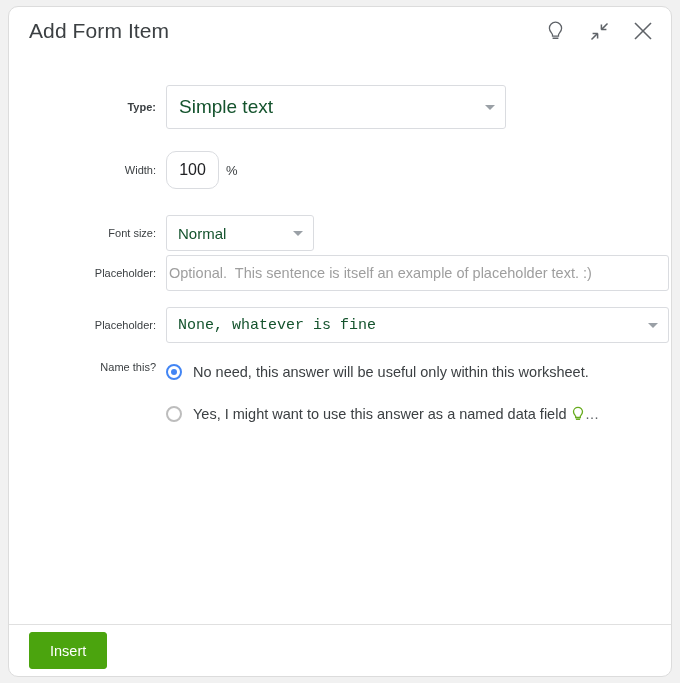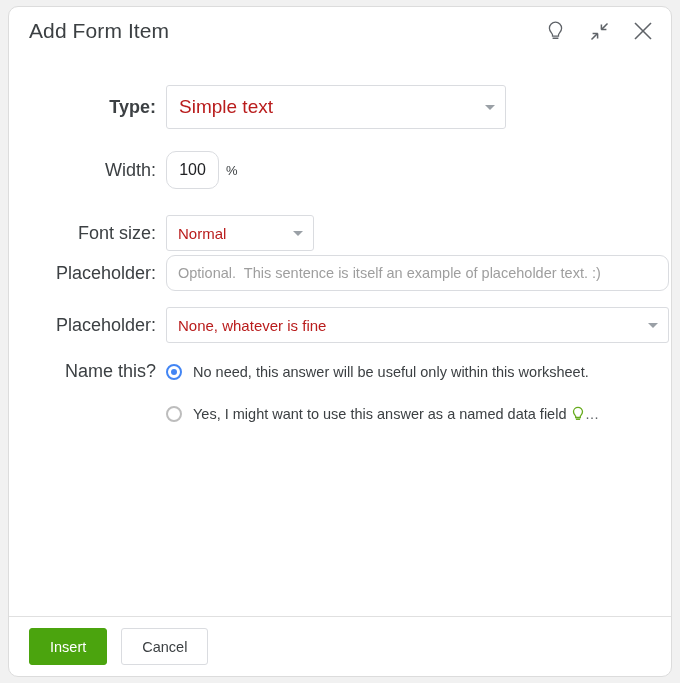--- a/index.html
+++ b/index.html
@@ -66,41 +66,41 @@
   .row {
     position: absolute;
     left: 0;
     right: 0;
     display: flex;
     align-items: center;
   }
   .lbl {
     width: 147px;
     text-align: right;
-    font-size: 18px;
+    font-size: 11px;
     color: #3c4043;
     flex: none;
     padding-right: 0;
     white-space: nowrap;
   }
   .lbl.bold { font-weight: bold; }
   .ctl { margin-left: 10px; display: flex; align-items: center; }
 
   
   .select {
     position: relative;
     border: 1px solid #dadce0;
     border-radius: 3px;
     background: #fff;
     display: flex;
     align-items: center;
     cursor: pointer;
   }
   .select .val {
-    color: #b91c1c;
+    color: #14532d;
     white-space: nowrap;
     overflow: hidden;
     text-overflow: ellipsis;
   }
   .caret {
     position: absolute;
     right: 10px;
     top: 50%;
     margin-top: -2px;
     width: 0; height: 0;
@@ -139,33 +139,33 @@
   #row-fontsize { top: 152px; }
   #fontsize-select { width: 148px; height: 36px; }
   #fontsize-select .val { font-size: 15px; padding-left: 11px; padding-right: 28px; }
 
   
   #row-placeholder { top: 192px; }
   #placeholder-input {
     width: 503px;
     height: 36px;
     border: 1px solid #dadce0;
-    border-radius: 9px;
+    border-radius: 3px;
     font-family: "Liberation Sans", sans-serif;
     font-size: 14.5px;
     color: #202124;
-    padding: 0 11px;
+    padding: 0 2px;
     background: #fff;
     outline: none;
   }
   #placeholder-input::placeholder { color: #9e9e9e; }
 
   
   #row-validation { top: 244px; }
-  #validation-select { width: 503px; height: 36px; }
+  #validation-select { width: 503px; height: 36px; font-family: Liberation Mono, monospace; }
   #validation-select .val { font-size: 15px; padding-left: 11px; padding-right: 28px; }
 
   
   #row-name { top: 296px; align-items: flex-start; }
   #row-name .lbl { padding-top: 2px; }
   .radio-group { margin-left: 10px; }
   .radio-row {
     display: flex;
     align-items: center;
     cursor: pointer;
@@ -206,26 +206,26 @@
   .ellipsis {
     color: #5f6368;
     font-size: 14.5px;
     letter-spacing: 0.5px;
   }
 
   
   .footer {
     position: absolute;
     left: 0; right: 0; bottom: 0;
-    height: 60px;
+    height: 52px;
     border-top: 1px solid #e0e0e0;
     display: flex;
     align-items: center;
     padding-left: 20px;
-    gap: 14px;
+    gap: 21px;
   }
   .btn {
     font-family: "Liberation Sans", sans-serif;
     font-size: 14.5px;
     border-radius: 3px;
     cursor: pointer;
     height: 37px;
     padding: 0 20px;
     display: flex;
     align-items: center;
@@ -348,16 +348,15 @@
           <span class="ellipsis">...</span>
         </div>
 
       </div>
     </div>
 
   </div>
 
   <div class="footer">
     <div class="btn" id="insert-button">Insert</div>
-    <div class="btn" id="cancel-button">Cancel</div>
   </div>
 
 </div>
 
 </body></html>

